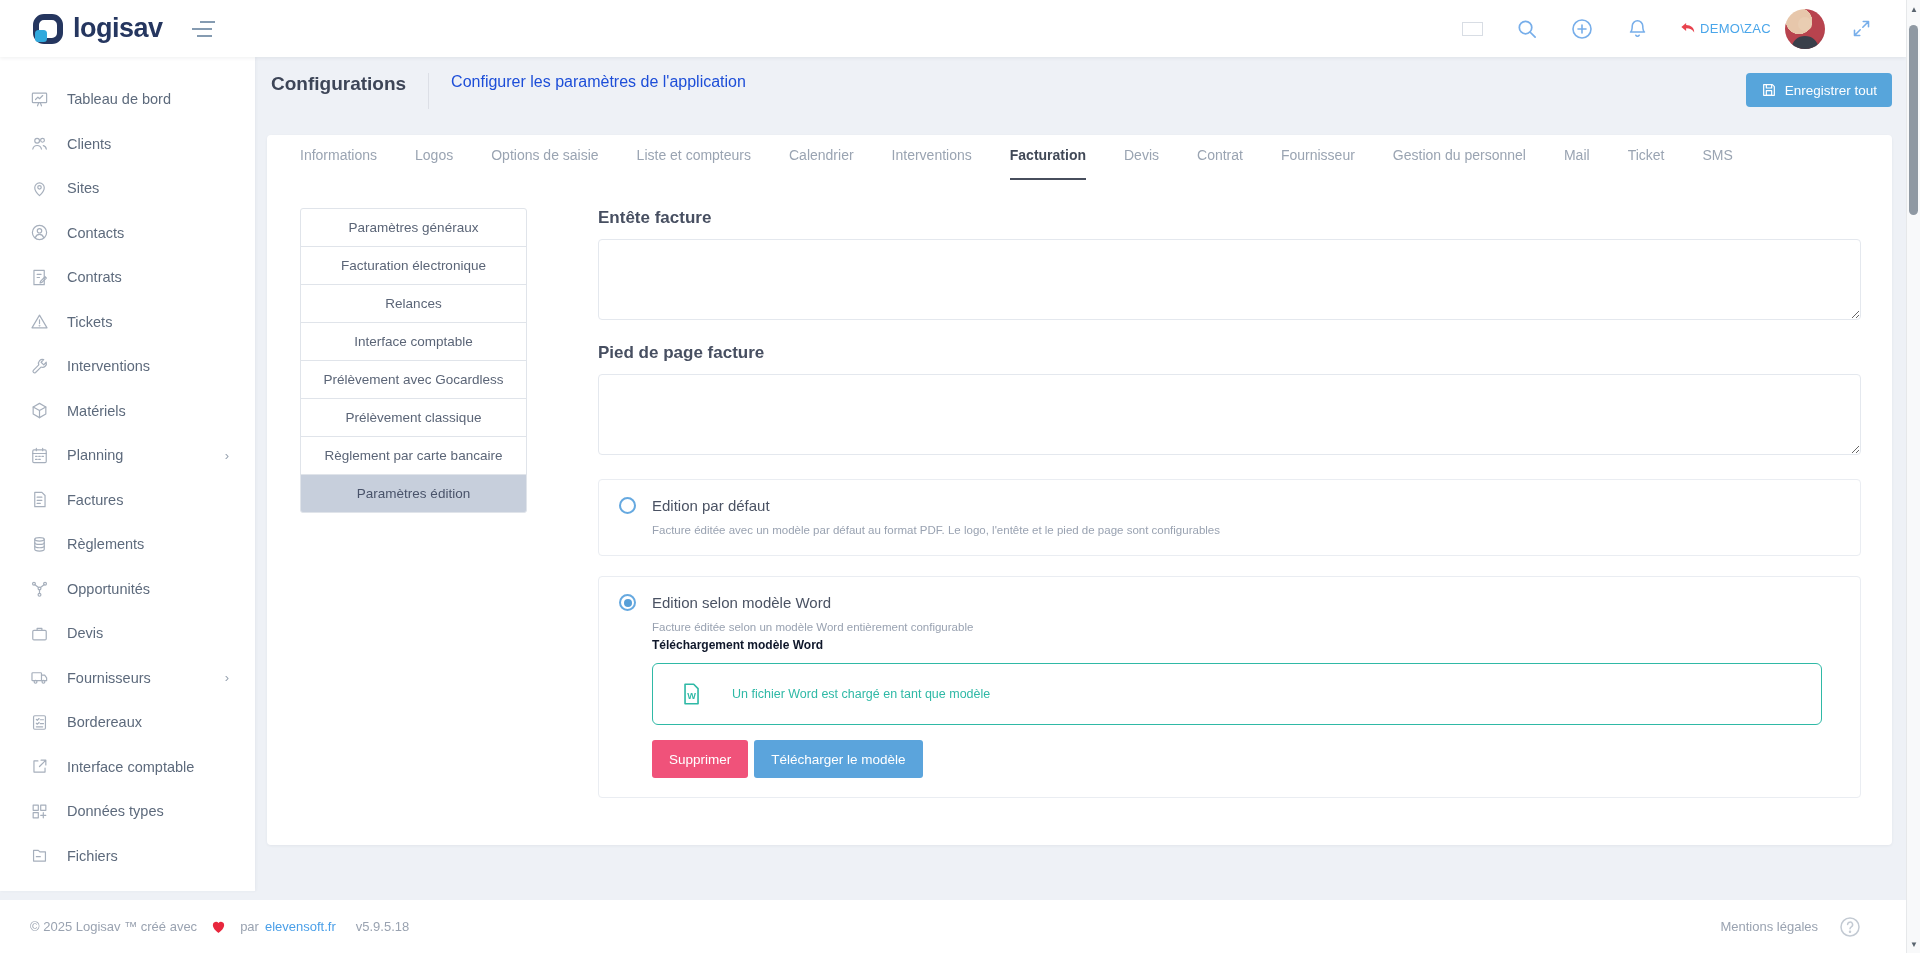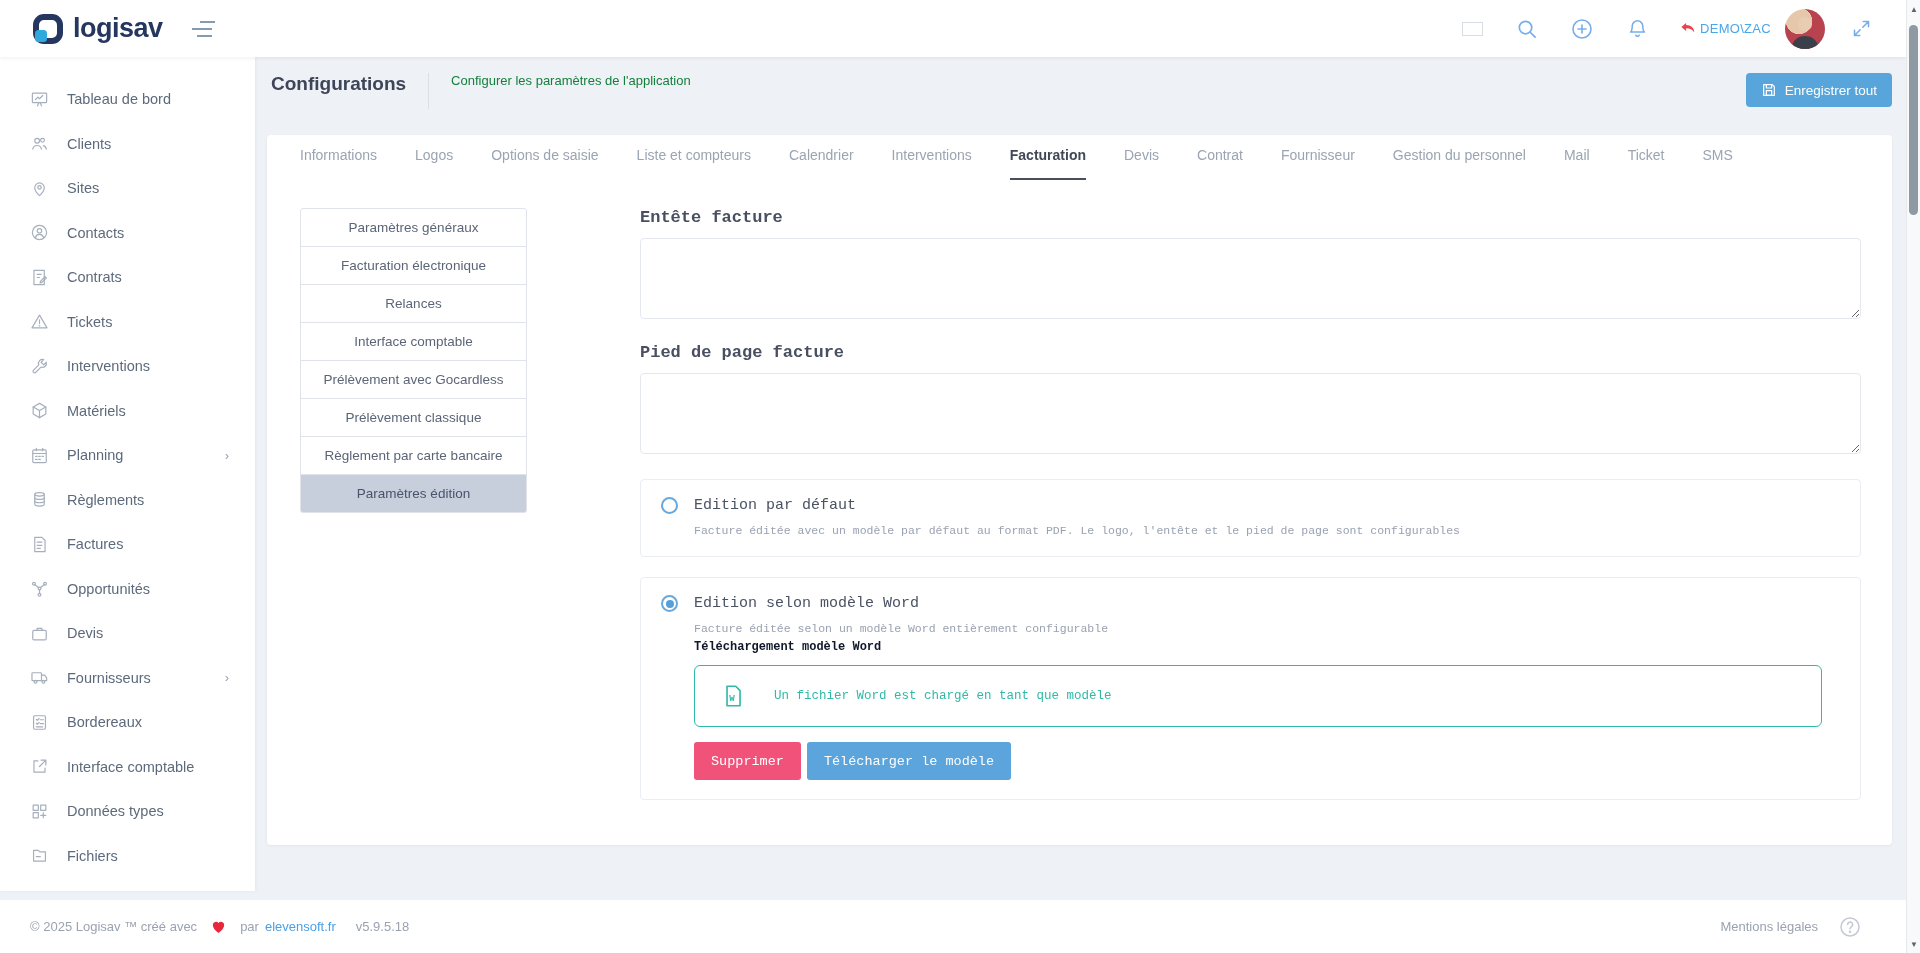--- a/index.html
+++ b/index.html
@@ -39,21 +39,21 @@
   .side-item { height:44.5px; display:flex; align-items:center; padding-left:30px; cursor:pointer; }
   .side-item .sicon { color:#a6afbc; width:20px; display:flex; }
   .side-item .slabel { margin-left:17px; font-size:14.5px; color:#5d6a7c; }
   .side-item .chev { margin-left:auto; margin-right:26px; color:#97a2b0; font-size:13px; }
 
   
   .main { position:absolute; left:255px; right:14px; top:57px; bottom:0; padding:16px 14px 0 12px; }
   .page-header { display:flex; align-items:flex-start; height:46px; padding-left:4px; }
   .page-title { font-size:19px; font-weight:700; color:#3d4557; }
   .vdivider { width:1px; height:36px; background:#dcdfe6; margin:0 22px; }
-  .page-subtitle { font-size:13px; color:#15803d; }
+  .page-subtitle { font-size:16px; color:#1d4ed8; }
   .save-btn {
     margin-left:auto; background:#57a5db; color:#fff; border:none; border-radius:4px;
     height:34px; padding:0 15px; font-size:13.5px; display:flex; align-items:center; gap:8px;
     cursor:pointer; font-family:inherit;
   }
 
   .card { margin-top:16px; background:#fff; border-radius:4px; box-shadow:0 1px 3px rgba(40,50,70,.06);
           min-height:710px; padding:12px 31px 32px 33px; }
 
   .tabs { display:flex; gap:38px; }
@@ -65,21 +65,21 @@
   .submenu { width:227px; flex:none; }
   .submenu-btn {
     width:100%; height:39px; background:#fff; border:1px solid #e0e4ea; margin-top:-1px;
     display:flex; align-items:center; justify-content:center; font-size:13.5px; color:#5b6577;
     cursor:pointer;
   }
   .submenu-btn:first-of-type { margin-top:0; border-radius:3px 3px 0 0; }
   .submenu-btn:last-of-type { border-radius:0 0 3px 3px; }
   .submenu-btn.active { background:#c7cfdc; color:#49536a; }
 
-  .form { flex:1; margin-left:113px;font-family:Liberation Mono, monospace; }
+  .form { flex:1; margin-left:71px; }
   .form h3 { font-size:17px; font-weight:700; color:#474f61; margin-bottom:11px; }
   .form textarea {
     width:100%; height:81px; border:1px solid #e4e8ee; border-radius:4px; resize:vertical;
     font-family:inherit; font-size:13px; padding:8px 10px; color:#4a5263; outline:none;
   }
   .ta-block { margin-bottom:19px; }
 
   .option-card { border:1px solid #eaedf2; border-radius:4px; padding:17px 20px 19px 20px; margin-top:20px; }
   .radio-row { display:flex; align-items:center; cursor:pointer; }
   .radio { width:17px; height:17px; border:2px solid #66a9e0; border-radius:50%; background:#fff;
@@ -281,37 +281,37 @@
           <path d="M3.5 9.5h17M8 3v3M16 3v3"></path>
           <path d="M7 13h2M11 13h2M15 13h2M7 17h2M11 17h2"></path>
         </svg>
       </span>
       <span class="slabel">Planning</span>
       <span class="chev">›</span>
     </div>
     <div class="side-item">
       <span class="sicon">
         <svg viewBox="0 0 24 24" width="19" height="19" fill="none" stroke="currentColor" stroke-width="1.5" stroke-linecap="round" stroke-linejoin="round">
+          <path d="M6 3h9l4 4v14H6z"></path>
+          <path d="M9 9h6M9 13h6M9 17h4"></path>
+        </svg>
+      </span>
+      <span class="slabel">Factures</span>
+
+    </div>
+    <div class="side-item">
+      <span class="sicon">
+        <svg viewBox="0 0 24 24" width="19" height="19" fill="none" stroke="currentColor" stroke-width="1.5" stroke-linecap="round" stroke-linejoin="round">
           <ellipse cx="12" cy="5.5" rx="6" ry="2.2"></ellipse>
           <path d="M6 5.5v4.2c0 1.2 2.7 2.2 6 2.2s6-1 6-2.2V5.5"></path>
           <path d="M6 9.7v4.2c0 1.2 2.7 2.2 6 2.2s6-1 6-2.2V9.7"></path>
           <path d="M6 13.9v4.2c0 1.2 2.7 2.2 6 2.2s6-1 6-2.2v-4.2"></path>
         </svg>
       </span>
       <span class="slabel">Règlements</span>
-
-    </div>
-    <div class="side-item">
-      <span class="sicon">
-        <svg viewBox="0 0 24 24" width="19" height="19" fill="none" stroke="currentColor" stroke-width="1.5" stroke-linecap="round" stroke-linejoin="round">
-          <path d="M6 3h9l4 4v14H6z"></path>
-          <path d="M9 9h6M9 13h6M9 17h4"></path>
-        </svg>
-      </span>
-      <span class="slabel">Factures</span>
 
     </div>
     <div class="side-item">
       <span class="sicon">
         <svg viewBox="0 0 24 24" width="19" height="19" fill="none" stroke="currentColor" stroke-width="1.5" stroke-linecap="round" stroke-linejoin="round">
           <circle cx="12" cy="12" r="1.8"></circle>
           <circle cx="5" cy="6" r="1.8"></circle>
           <circle cx="19" cy="6" r="1.8"></circle>
           <circle cx="12" cy="20" r="1.8"></circle>
           <path d="M10.8 10.8L6.2 7.2M13.2 10.8l4.6-3.6M12 13.8V18"></path>

